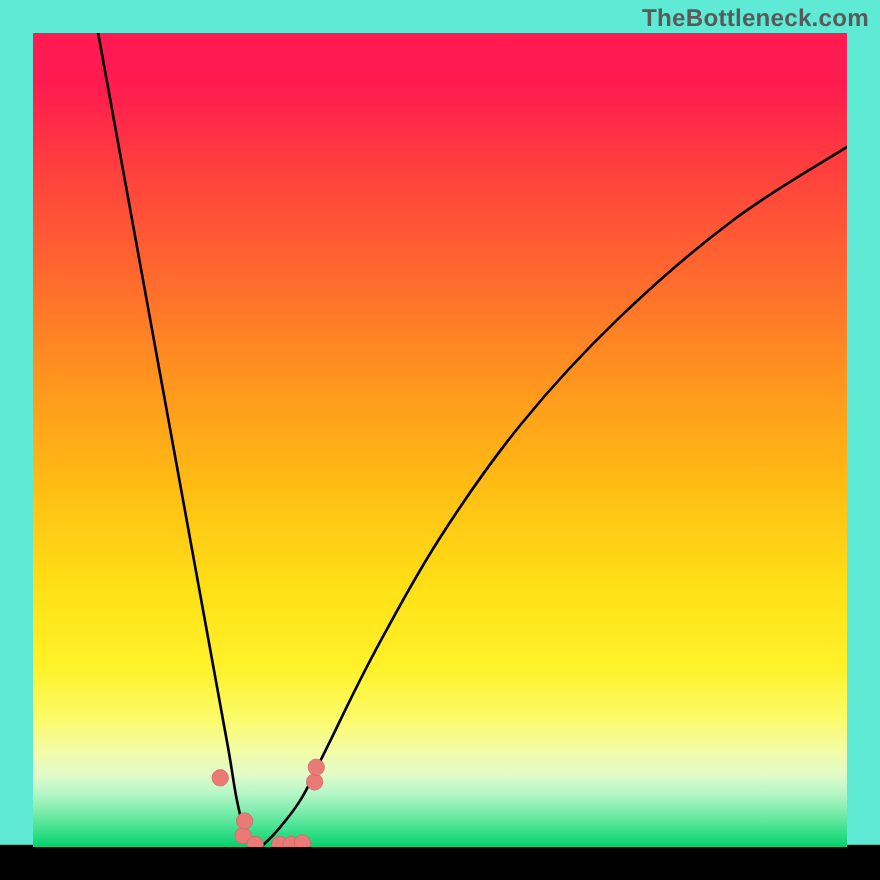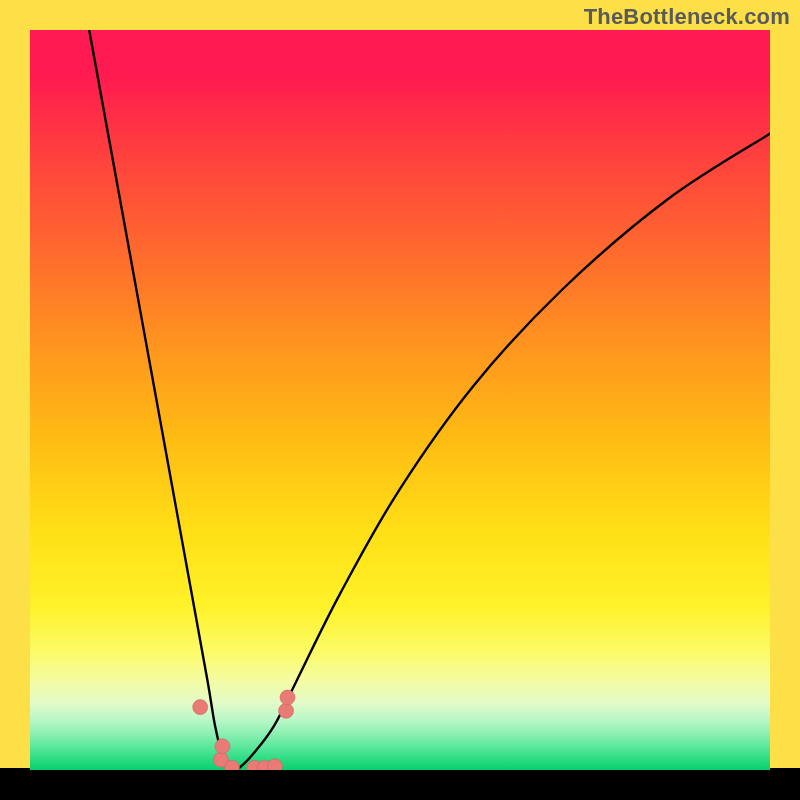--- a/index.html
+++ b/index.html
@@ -9,21 +9,21 @@
     height: 800px;
     overflow: hidden;
     background: #000;
   }
   .frame {
     position: absolute;
     left: 0;
     top: 0;
     width: 800px;
     height: 768px;
-    background: #fde047;
+    background: #5eead4;
   }
   .plot {
     position: absolute;
     left: 30px;
     top: 30px;
     width: 740px;
     height: 740px;
     overflow: hidden;
   }
   .gradient {

